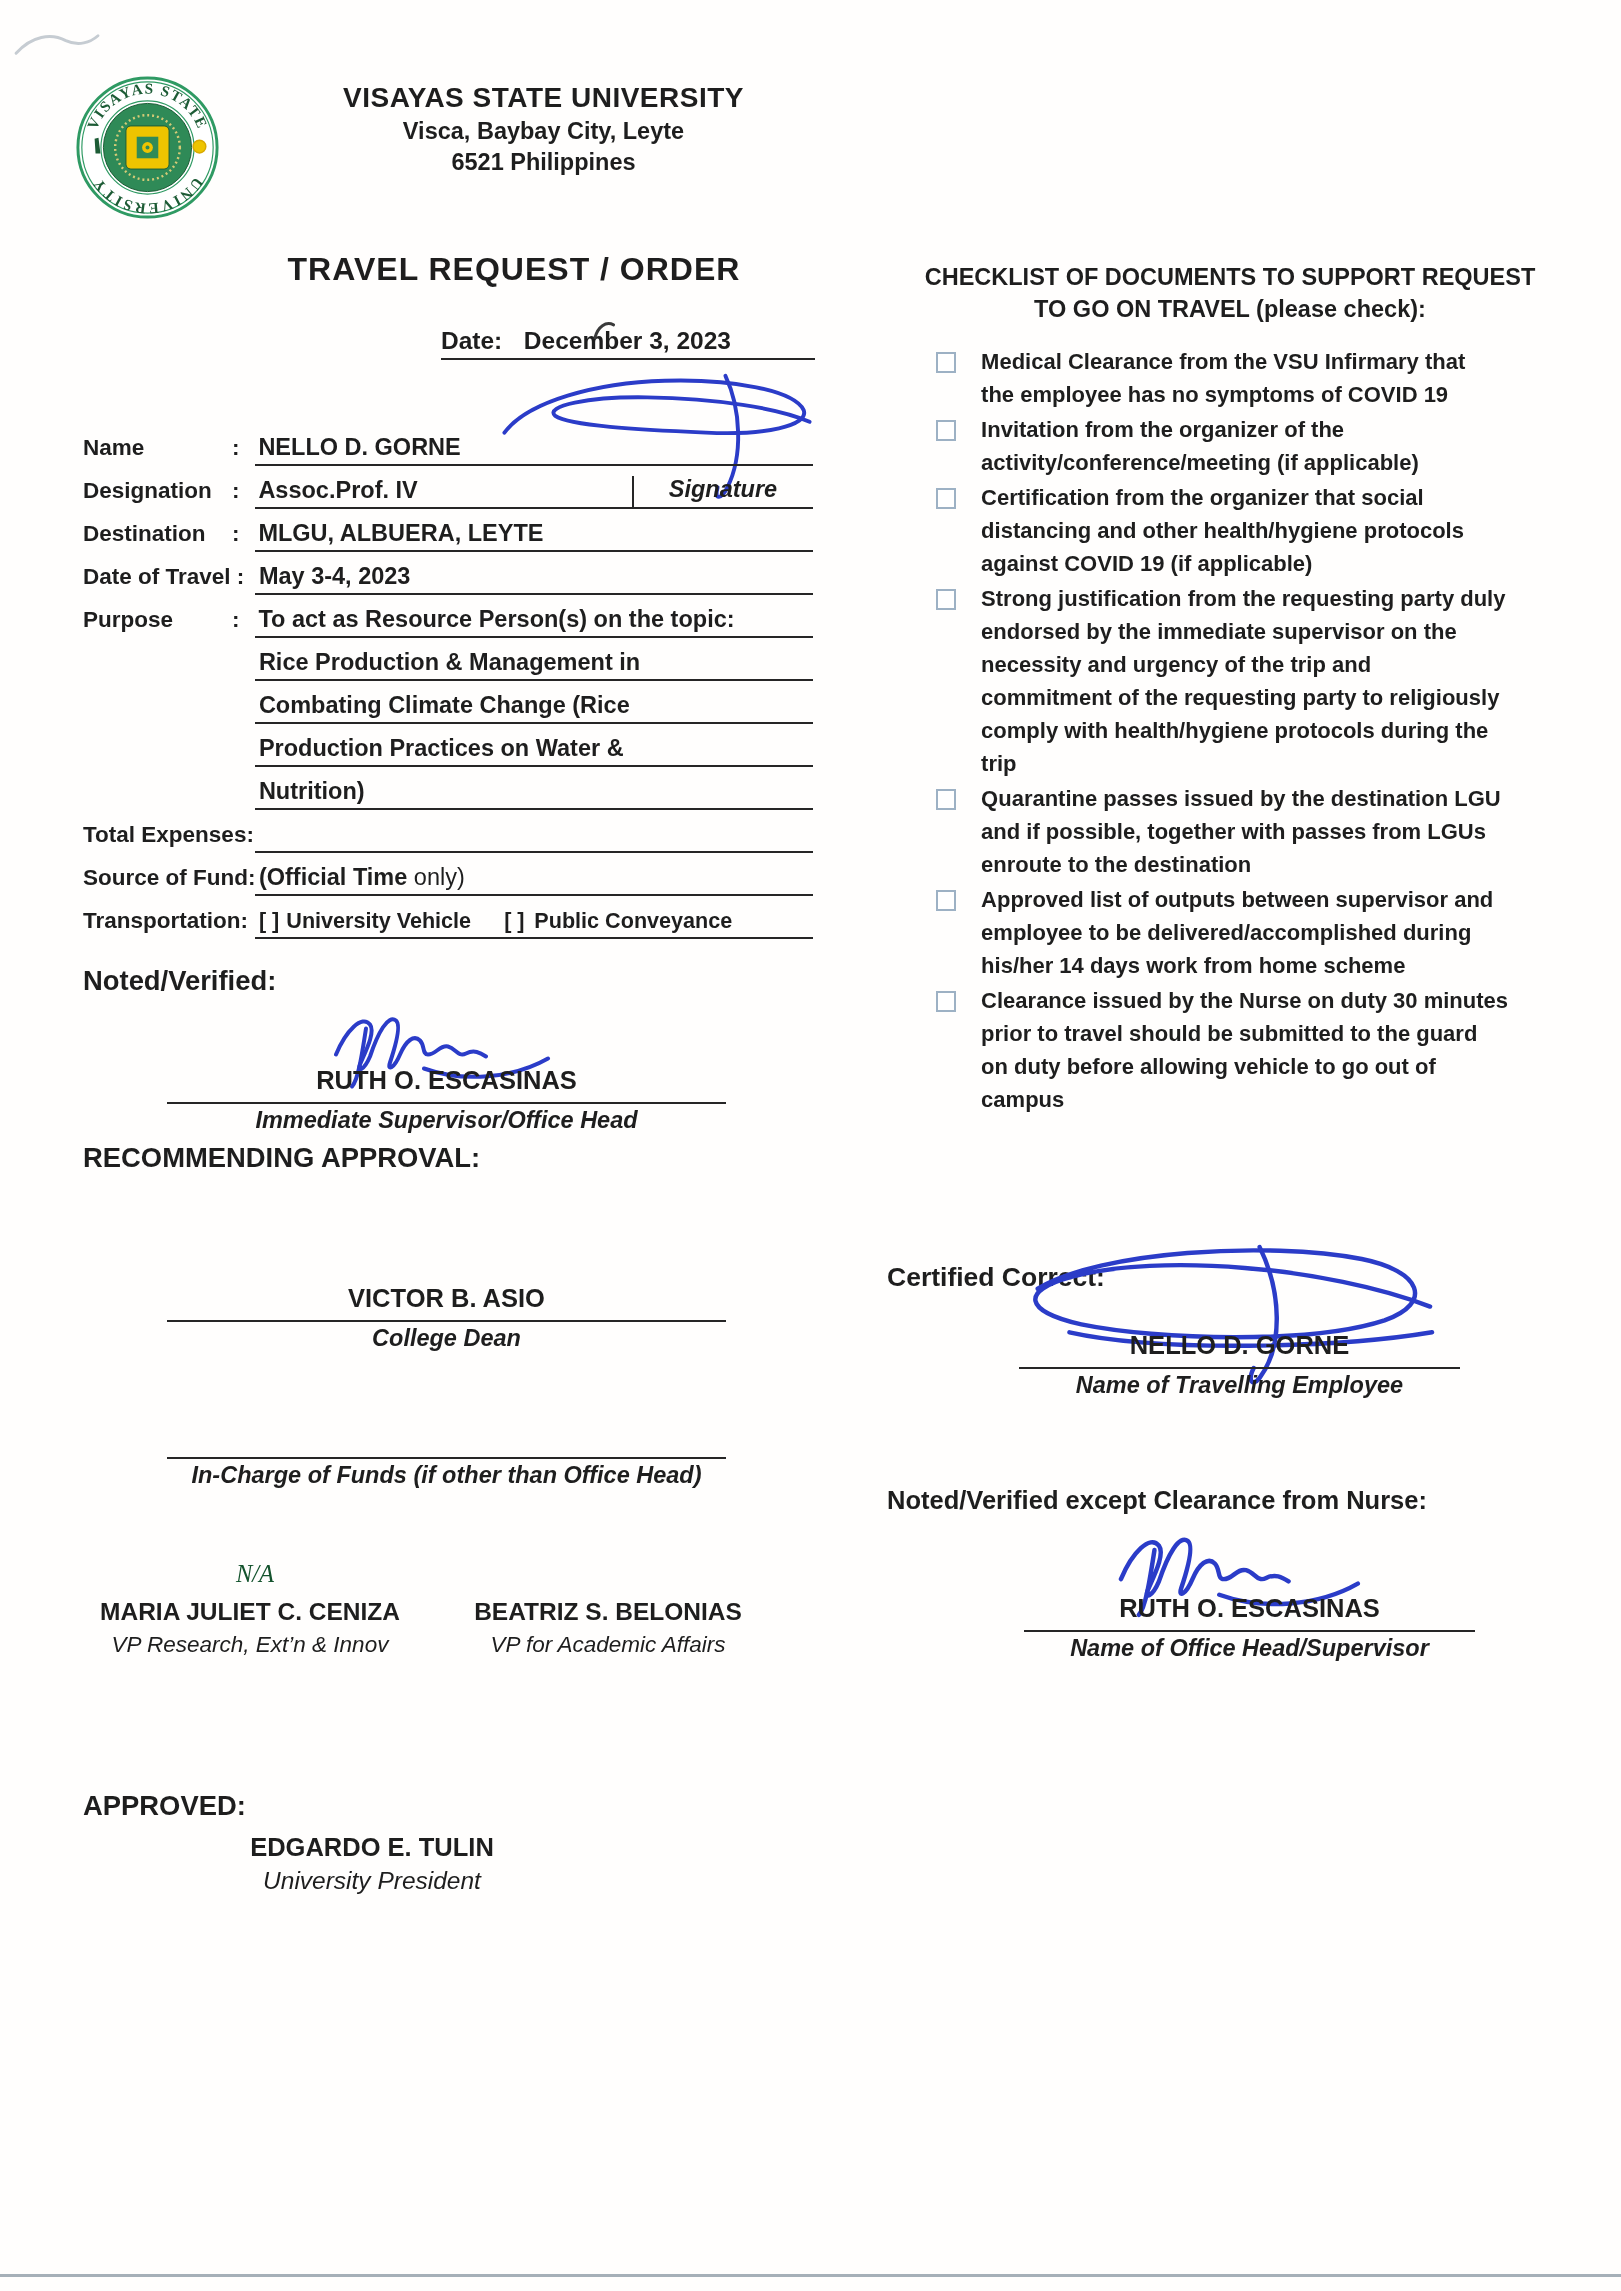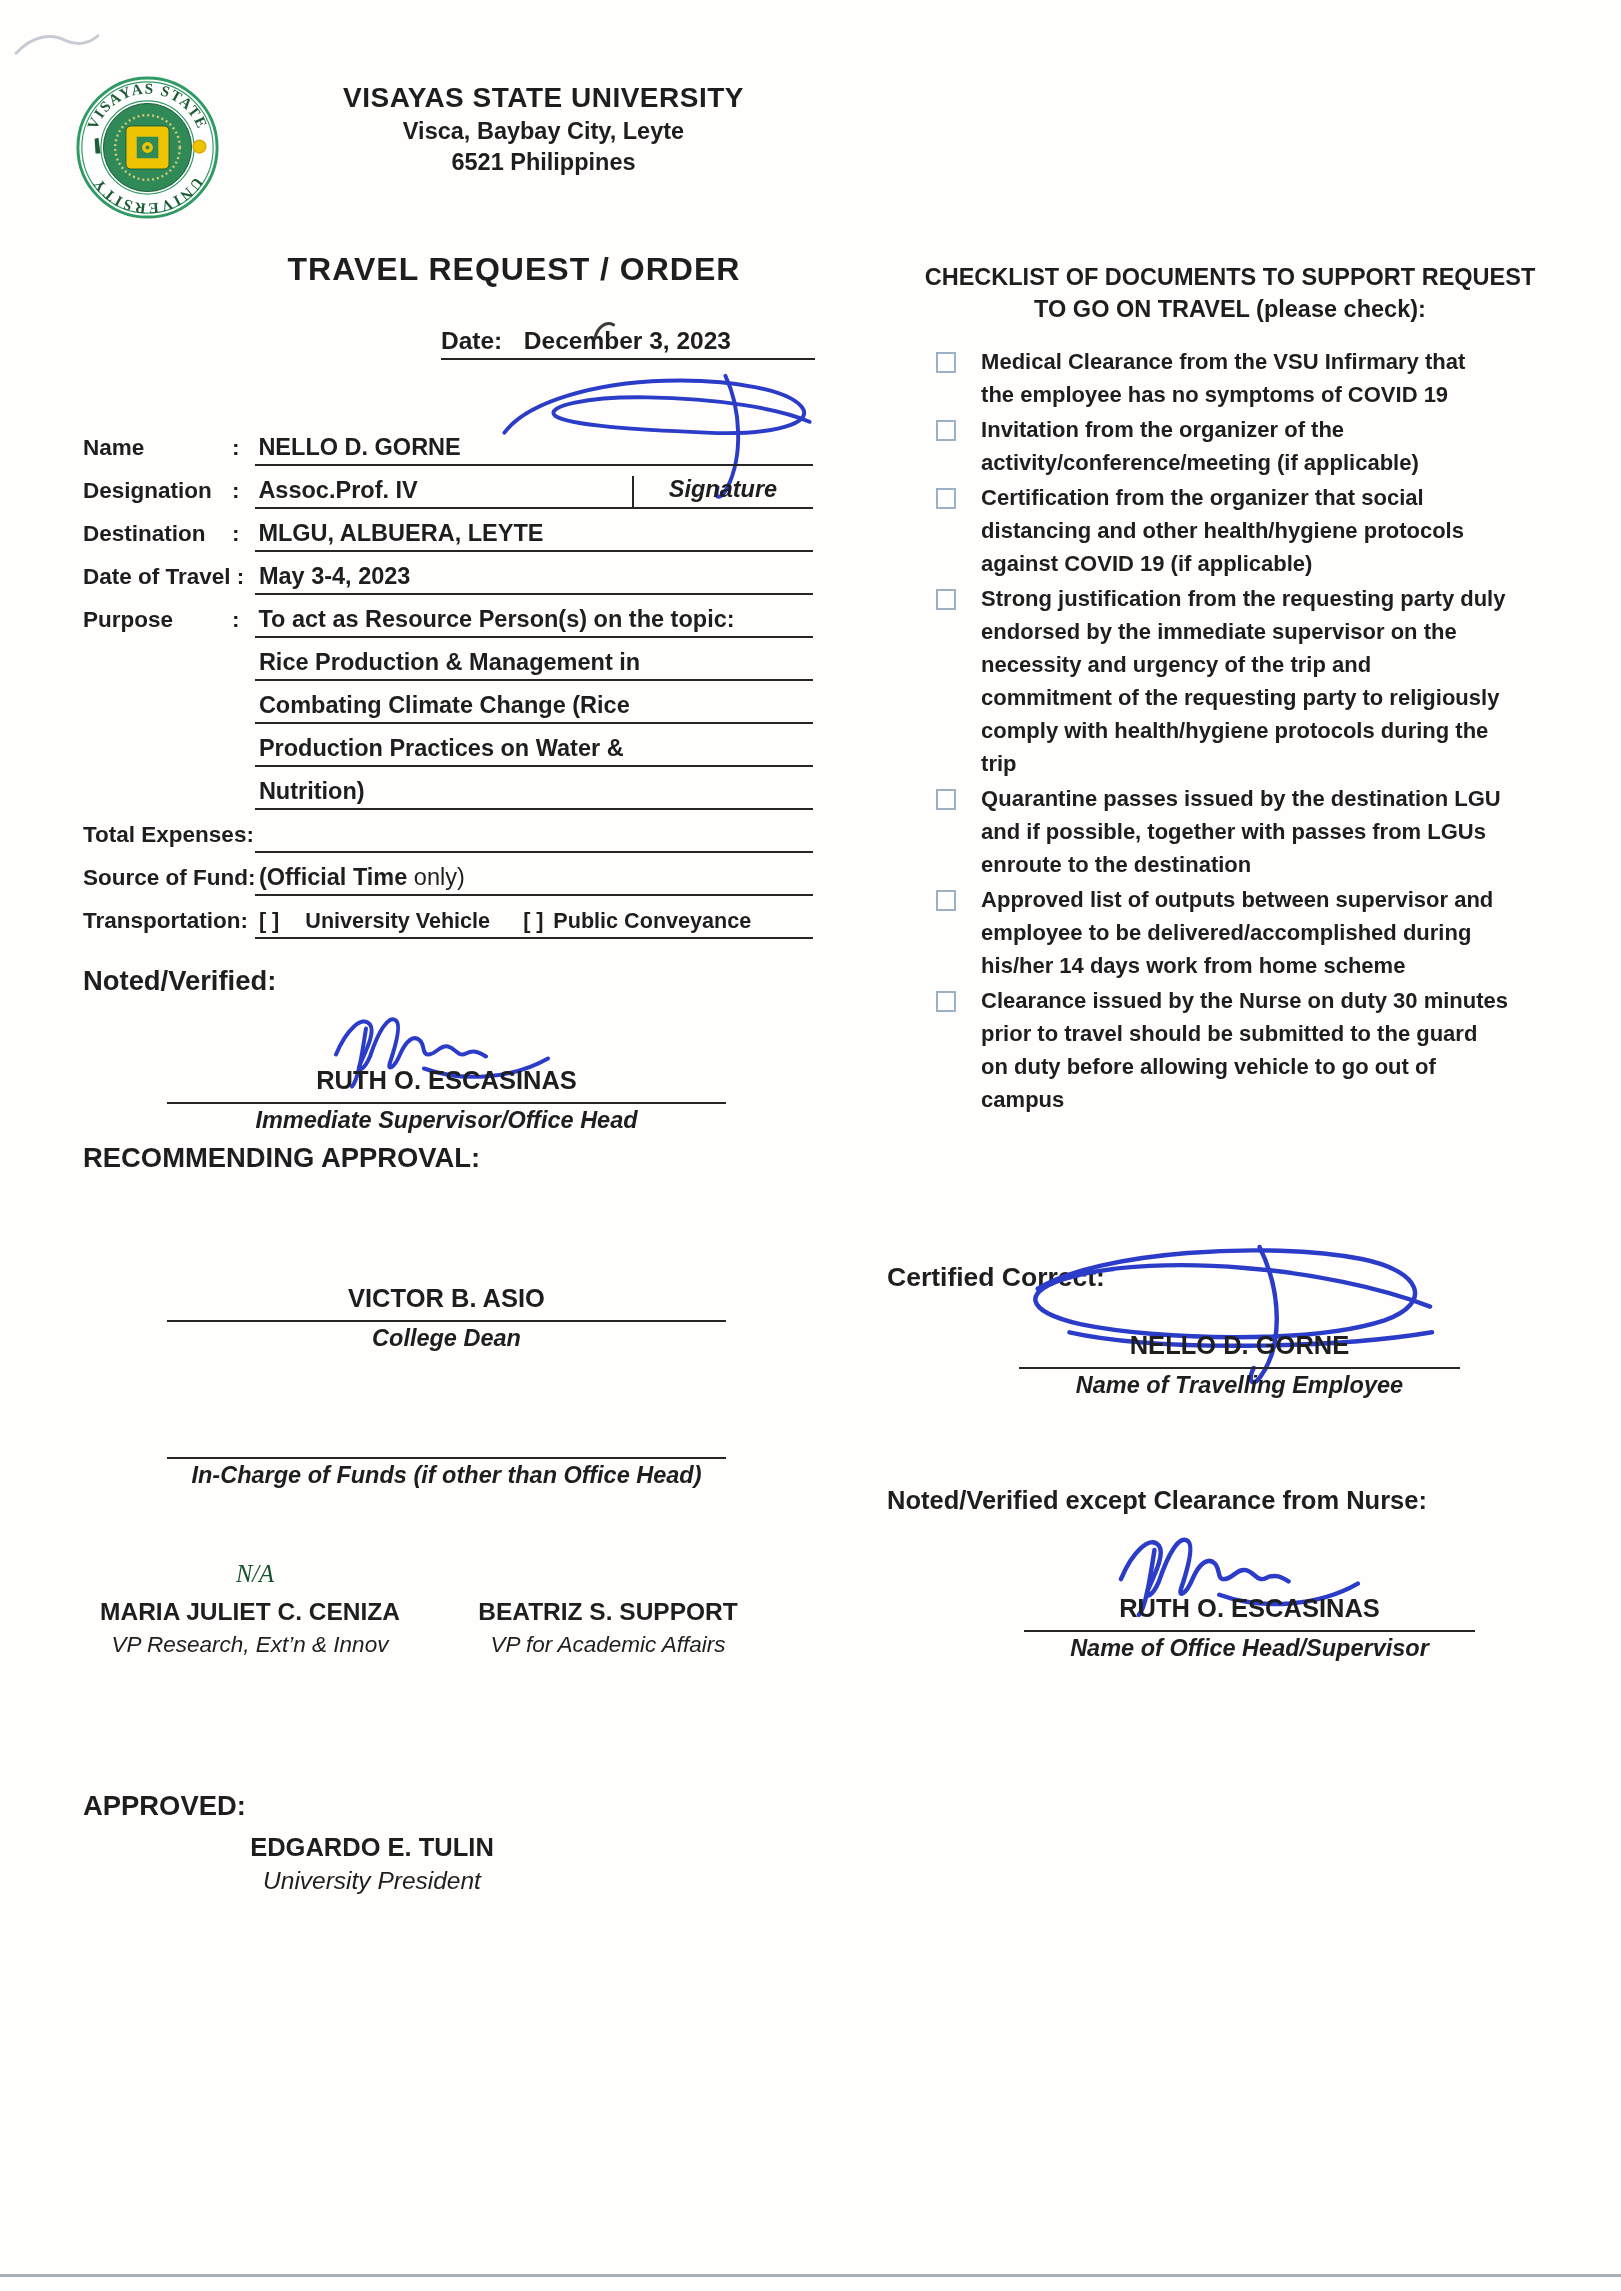--- a/index.html
+++ b/index.html
@@ -25,21 +25,21 @@
   .flabelw { width:172px; font-size:22.5px; font-weight:bold; padding-bottom:4.9px; white-space:nowrap; }
   .fcolon { width:22.5px; font-size:22.5px; font-weight:bold; padding-bottom:4.9px; }
   .fspacer { width:172px; }
   .fvalue { flex:1; border-bottom:2px solid #262626; font-size:23.5px; font-weight:bold;
             padding:0 0 2.9px 3.9px; white-space:nowrap; }
   .fvalue .reg { font-weight:normal; }
   .fvalue-desig { width:377px; flex:none; }
   .sigcell { width:181px; border-bottom:2px solid #262626; border-left:2px solid #262626;
              text-align:center; font-size:23.5px; font-weight:bold; font-style:italic; padding-bottom:3.9px; }
   .tr-box { font-size:21.6px; }
-  .tr-lbl { font-size:21.6px; margin:0 33px 0 26px; }
+  .tr-lbl { font-size:21.6px; margin:0 33px 0 7px; }
   .tr-lbl2 { font-size:21.6px; margin-left:9.8px; }
   
   .sec-label { font-size:27.4px; font-weight:bold; white-space:nowrap; }
   
   .sig-block { text-align:center; }
   .sig-name { font-size:25.5px; font-weight:bold; padding-bottom:6.9px; border-bottom:2px solid #262626; }
   .sig-title { font-size:23.5px; font-weight:bold; font-style:italic; padding-top:2.9px; }
   .line-only { border-top:2px solid #262626; }
   .na-text { font-family:"Liberation Serif", serif; font-style:italic; font-size:24.5px; color:#14532d; }
   .vp-name { font-size:24.5px; font-weight:bold; white-space:nowrap; }
@@ -191,21 +191,21 @@
     <div class="line-only"></div>
     <div class="sig-title">In-Charge of Funds (if other than Office Head)</div>
   </div>
 
   <div class="abs na-text" style="left:211px; top:1560px; width:88px; text-align:center;">N/A</div>
   <div class="abs sig-block" style="left:93px; top:1598px; width:314px;">
     <div class="vp-name">MARIA JULIET C. CENIZA</div>
     <div class="vp-title">VP Research, Ext’n &amp; Innov</div>
   </div>
   <div class="abs sig-block" style="left:451px; top:1598px; width:314px;">
-    <div class="vp-name">BEATRIZ S. SUPPORT</div>
+    <div class="vp-name">BEATRIZ S. BELONIAS</div>
     <div class="vp-title">VP for Academic Affairs</div>
   </div>
 
   <div class="abs sec-label" style="left:83px; top:1790px;">APPROVED:</div>
   <div class="abs sig-block" style="left:225px; top:1833px; width:294px;">
     <div class="vp-name" style="font-size:25.5px;">EDGARDO E. TULIN</div>
     <div class="vp-title" style="font-size:24.5px; margin-top:4.9px;">University President</div>
   </div>
 
   <div class="abs chk-title">

